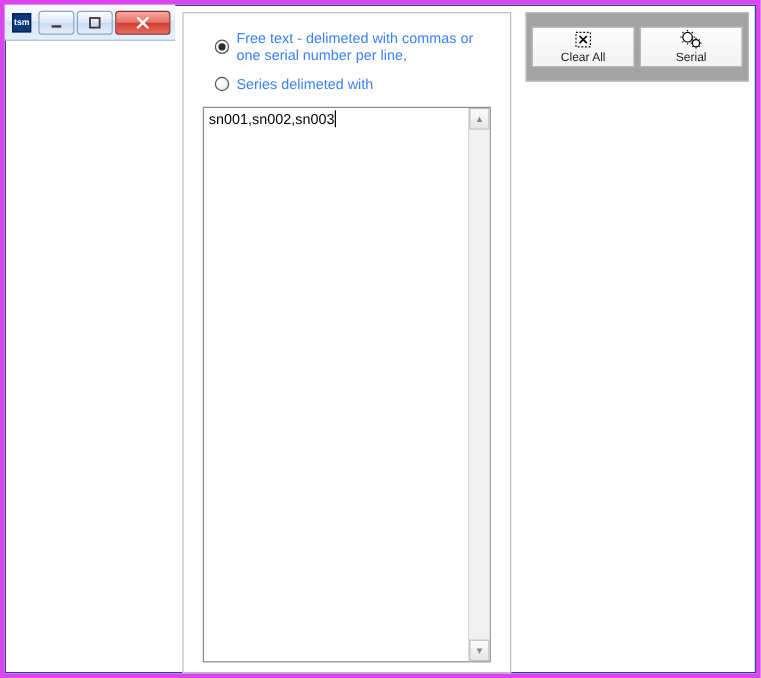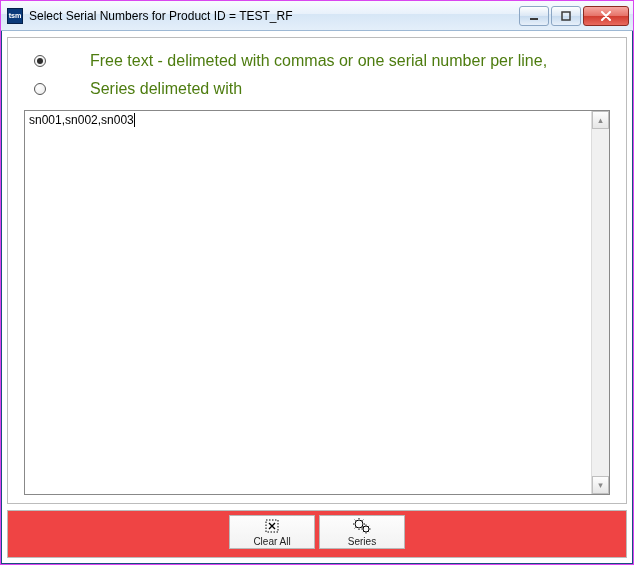--- a/index.html
+++ b/index.html
@@ -6,23 +6,23 @@
   html, body {
     margin: 0; padding: 0;
     width: 634px; height: 565px;
     font-family: "Segoe UI", Tahoma, sans-serif;
     font-size: 12px;
     background: #d8d8d8;
   }
   .window {
     width: 634px; height: 565px;
     background: #fff;
-    border: 1px solid #d946ef;
-    display: flex;
-    flex-direction: column;
+    border: 4px solid #d946ef;
+    display: flex;
+    flex-direction: row;
     box-shadow: 0 0 0 1px #1a4e80 inset;
   }
   .titlebar {
     height: 30px;
     background: linear-gradient(to bottom, #f8fbff 0%, #e8f1fb 45%, #d6e6f6 46%, #e4effa 100%);
     border-bottom: 1px solid #9db8d4;
     display: flex;
     align-items: center;
     padding: 0 2px 0 6px;
     position: relative;
@@ -80,23 +80,22 @@
   }
   .heading {
     font-size: 16px;
     color: #222;
     margin: 10px 0 8px 4px;
   }
   .radio-row {
     display: flex;
     align-items: center;
     margin: 4px 0 6px 12px;
-    font-size: 16px;
-    color: #4d7c0f;
-    gap: 38px;
+    font-size: 12px;
+    color: #3b82f6;
   }
   .radio {
     width: 12px; height: 12px;
     border-radius: 50%;
     border: 1px solid #555;
     margin-right: 6px;
     background: radial-gradient(circle at 35% 35%, #fff, #e8e8e8);
     position: relative;
     flex-shrink: 0;
   }
@@ -145,26 +144,26 @@
     height: 18px;
     background: linear-gradient(to bottom, #fdfdfd, #e6e6e6);
     border: 1px solid #bfbfbf;
     display: flex;
     align-items: center;
     justify-content: center;
     color: #888;
     font-size: 9px;
   }
   .toolbar {
-    height: 48px;
+    height: 58px;
     margin: 6px 6px 6px 6px;
     border: 1px solid #bcbcbc;
-    background: #ef4444;
-    display: flex;
-    align-items: flex-start;
+    background: #a3a3a3;
+    display: flex;
+    align-items: center;
     justify-content: center;
     padding: 2px;
     gap: 0;
   }
   .tool-btn {
     width: 86px;
     border: 1px solid #b8b8b8;
     background: linear-gradient(to bottom, #fdfdfd, #f2f2f2);
     margin: 2px;
     display: flex;
@@ -189,21 +188,20 @@
 </style>
 </head>
 <body>
 
 <div class="window">
 
   <div class="titlebar">
     <div class="app-icon">
       <span>tsm</span>
     </div>
-    <div class="title-text">Select Serial Numbers for Product ID = TEST_RF</div>
     <div class="titlebar-spacer"></div>
     <div class="win-controls">
       <div class="win-btn">
         <svg viewBox="0 0 12 12">
           <rect x="2" y="8" width="8" height="2" fill="#3a3a3a"></rect>
         </svg>
       </div>
       <div class="win-btn">
         <svg viewBox="0 0 12 12">
           <rect x="2" y="2" width="8" height="8" fill="none" stroke="#3a3a3a" stroke-width="1.5"></rect>
@@ -256,17 +254,17 @@
       <div class="icon">
         <svg width="20" height="18" viewBox="0 0 20 18">
           <g fill="none" stroke="#000" stroke-width="1">
             <circle cx="7" cy="7" r="4"></circle>
             <path d="M7 2 v-1 M7 12 v1 M2 7 h-1 M12 7 h1 M3.5 3.5 l-.8-.8 M10.5 10.5 l.8.8 M3.5 10.5 l-.8.8 M10.5 3.5 l.8-.8"></path>
             <circle cx="14" cy="12" r="3"></circle>
             <path d="M14 8.5 v-1 M14 15.5 v1 M10.5 12 h-1 M17.5 12 h1 M11.6 9.6 l-.7-.7 M16.4 14.4 l.7.7 M11.6 14.4 l-.7.7 M16.4 9.6 l.7-.7"></path>
           </g>
         </svg>
       </div>
-      <div class="label">Series</div>
+      <div class="label">Serial</div>
     </div>
   </div>
 
 </div>
 
 </body></html>

